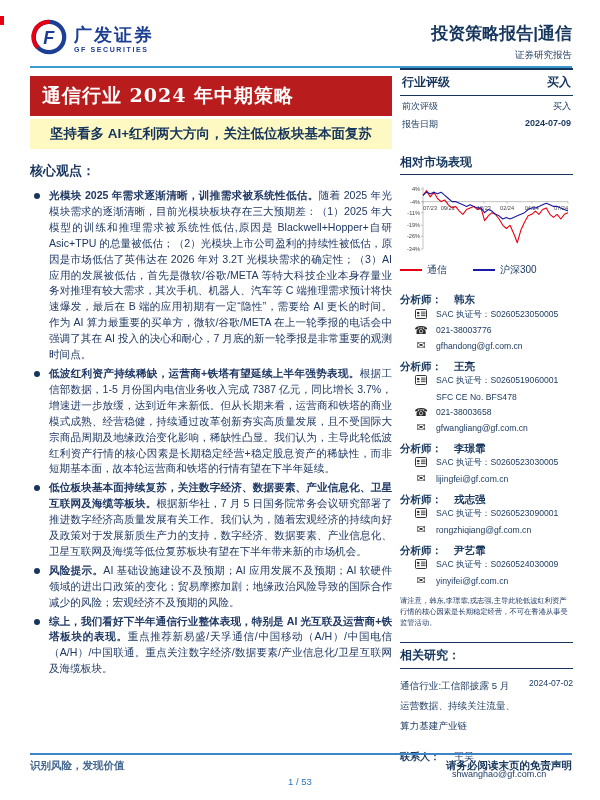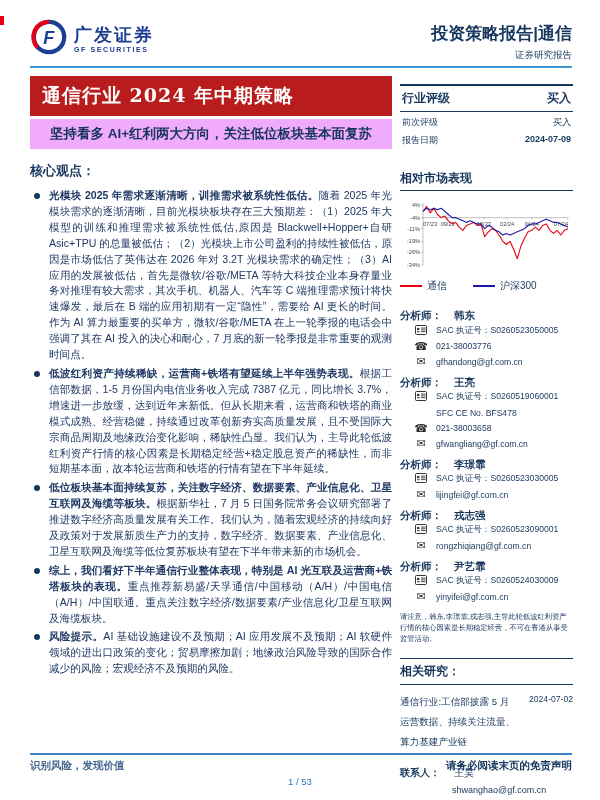--- a/index.html
+++ b/index.html
@@ -13,29 +13,29 @@
   .logo-text-cn { font-size:18px; font-weight:bold; color:#1c3f94; letter-spacing:2px; line-height:1; }
   .logo-text-en { font-size:7px; font-weight:bold; color:#1c3f94; letter-spacing:1.6px; margin-top:2px; }
   .hdr-right { text-align:right; margin-top:4px; }
   .hdr-type { font-size:17px; font-weight:bold; color:#17365d; }
   .hdr-cat  { font-size:9.5px; color:#17365d; margin-top:4px; }
   .header-rule { position:absolute; left:30px; right:28px; top:66px; height:2px; background:#3d9ad1; }
 
   
   .left-col { position:absolute; left:30px; top:76px; width:362px; }
   .title-bar { background:#b91c1c; color:#ffffff; font-family:"DejaVu Serif", serif; font-size:19px; font-weight:bold; letter-spacing:1px; padding:7px 10px 7px 12px; }
-  .subtitle-bar { background:#f0abfc; color:#17365d; font-size:13.5px; font-weight:bold; text-align:center; padding:6px 2px; margin-top:3px; }
+  .subtitle-bar { background:#fef9c3; color:#17365d; font-size:13.5px; font-weight:bold; text-align:center; padding:6px 2px; margin-top:3px; }
   .core-heading { font-size:13px; font-weight:bold; margin:13px 0 8px 0; color:#17365d; }
   .bullet { display:flex; gap:9px; margin-bottom:3px; }
   .bullet-dot { flex:0 0 auto; width:6px; height:6px; border-radius:50%; background:#17365d; margin-top:5px; margin-left:4px; }
   .bullet p { font-size:10.6px; line-height:15.9px; text-align:justify; color:#1f3864; }
   .bullet .lead { font-weight:bold; }
 
   
-  .right-col { position:absolute; left:400px; top:84px; width:173px; font-size:9px; color:#17365d; }
+  .right-col { position:absolute; left:400px; top:68px; width:173px; font-size:9px; color:#17365d; }
   .rating-row1 { display:flex; justify-content:space-between; align-items:center; font-size:12px; font-weight:bold; border-top:2px solid #17365d; border-bottom:1px solid #17365d; padding:4px 2px; }
   .rating-row { display:flex; justify-content:space-between; font-size:9px; padding:4px 2px 1px 2px; }
   .rating-row .val-bold { font-weight:bold; }
   .market-heading { font-size:12px; font-weight:bold; border-bottom:1.5px solid #17365d; padding-bottom:3px; margin-top:22px; }
   .chart-wrap { margin-top:8px; }
   .legend { display:flex; gap:26px; margin-top:2px; font-size:10px; }
   .legend-item { display:flex; align-items:center; gap:5px; }
   .legend-swatch { display:inline-block; width:22px; height:2px; }
 
   .analysts { margin-top:14px; }
@@ -102,25 +102,25 @@
     <div class="bullet">
       <span class="bullet-dot"></span>
       <p><span class="lead">低波红利资产持续稀缺，运营商+铁塔有望延续上半年强势表现。</span><span>根据工信部数据，1-5 月份国内电信业务收入完成 7387 亿元，同比增长 3.7%，增速进一步放缓，达到近年来新低。但从长期来看，运营商和铁塔的商业模式成熟、经营稳健，持续通过改革创新夯实高质量发展，且不受国际大宗商品周期及地缘政治变化影响，稀缺性凸显。我们认为，主导此轮低波红利资产行情的核心因素是长期稳定经营+稳定股息资产的稀缺性，而非短期基本面，故本轮运营商和铁塔的行情有望在下半年延续。</span></p>
     </div>
     <div class="bullet">
       <span class="bullet-dot"></span>
       <p><span class="lead">低位板块基本面持续复苏，关注数字经济、数据要素、产业信息化、卫星互联网及海缆等板块。</span><span>根据新华社，7 月 5 日国务院常务会议研究部署了推进数字经济高质量发展有关工作。我们认为，随着宏观经济的持续向好及政策对于发展新质生产力的支持，数字经济、数据要素、产业信息化、卫星互联网及海缆等低位复苏板块有望在下半年带来新的市场机会。</span></p>
     </div>
     <div class="bullet">
       <span class="bullet-dot"></span>
+      <p><span class="lead">风险提示。</span><span>AI 基础设施建设不及预期；AI 应用发展不及预期；AI 软硬件领域的进出口政策的变化；贸易摩擦加剧；地缘政治风险导致的国际合作减少的风险；宏观经济不及预期的风险。</span></p>
+    </div>
+    <div class="bullet">
+      <span class="bullet-dot"></span>
       <p><span class="lead">综上，我们看好下半年通信行业整体表现，特别是 AI 光互联及运营商+铁塔板块的表现。</span><span>重点推荐新易盛/天孚通信/中国移动（A/H）/中国电信（A/H）/中国联通。重点关注数字经济/数据要素/产业信息化/卫星互联网及海缆板块。</span></p>
-    </div>
-    <div class="bullet">
-      <span class="bullet-dot"></span>
-      <p><span class="lead">风险提示。</span><span>AI 基础设施建设不及预期；AI 应用发展不及预期；AI 软硬件领域的进出口政策的变化；贸易摩擦加剧；地缘政治风险导致的国际合作减少的风险；宏观经济不及预期的风险。</span></p>
     </div>
   </div>
 
   <div class="right-col">
     <div class="rating-row1">
       <span>行业评级</span>
       <span>买入</span>
     </div>
     <div class="rating-row">
       <span>前次评级</span>

